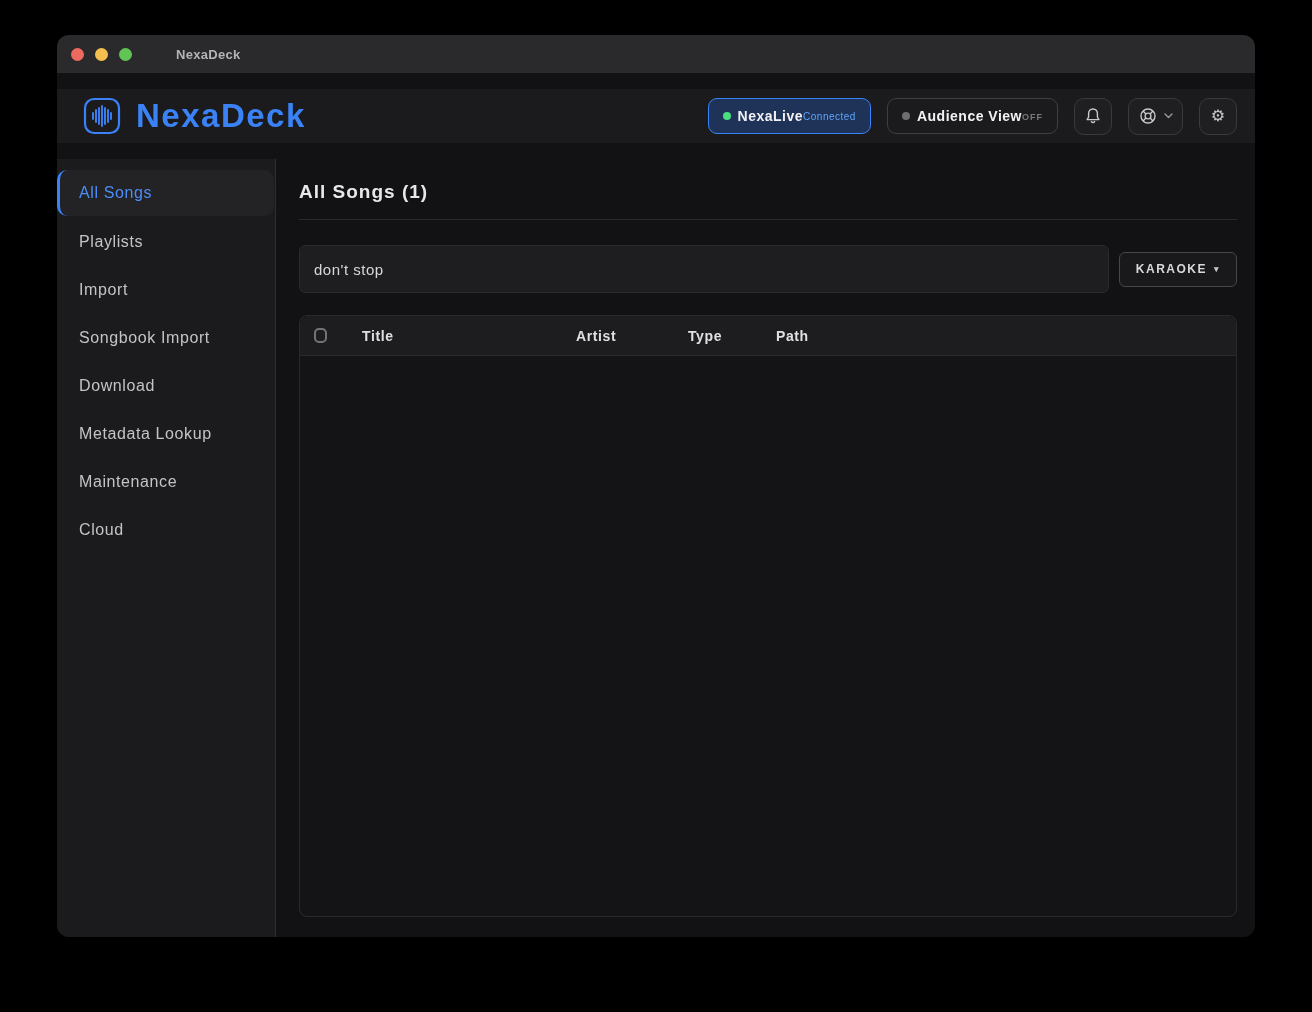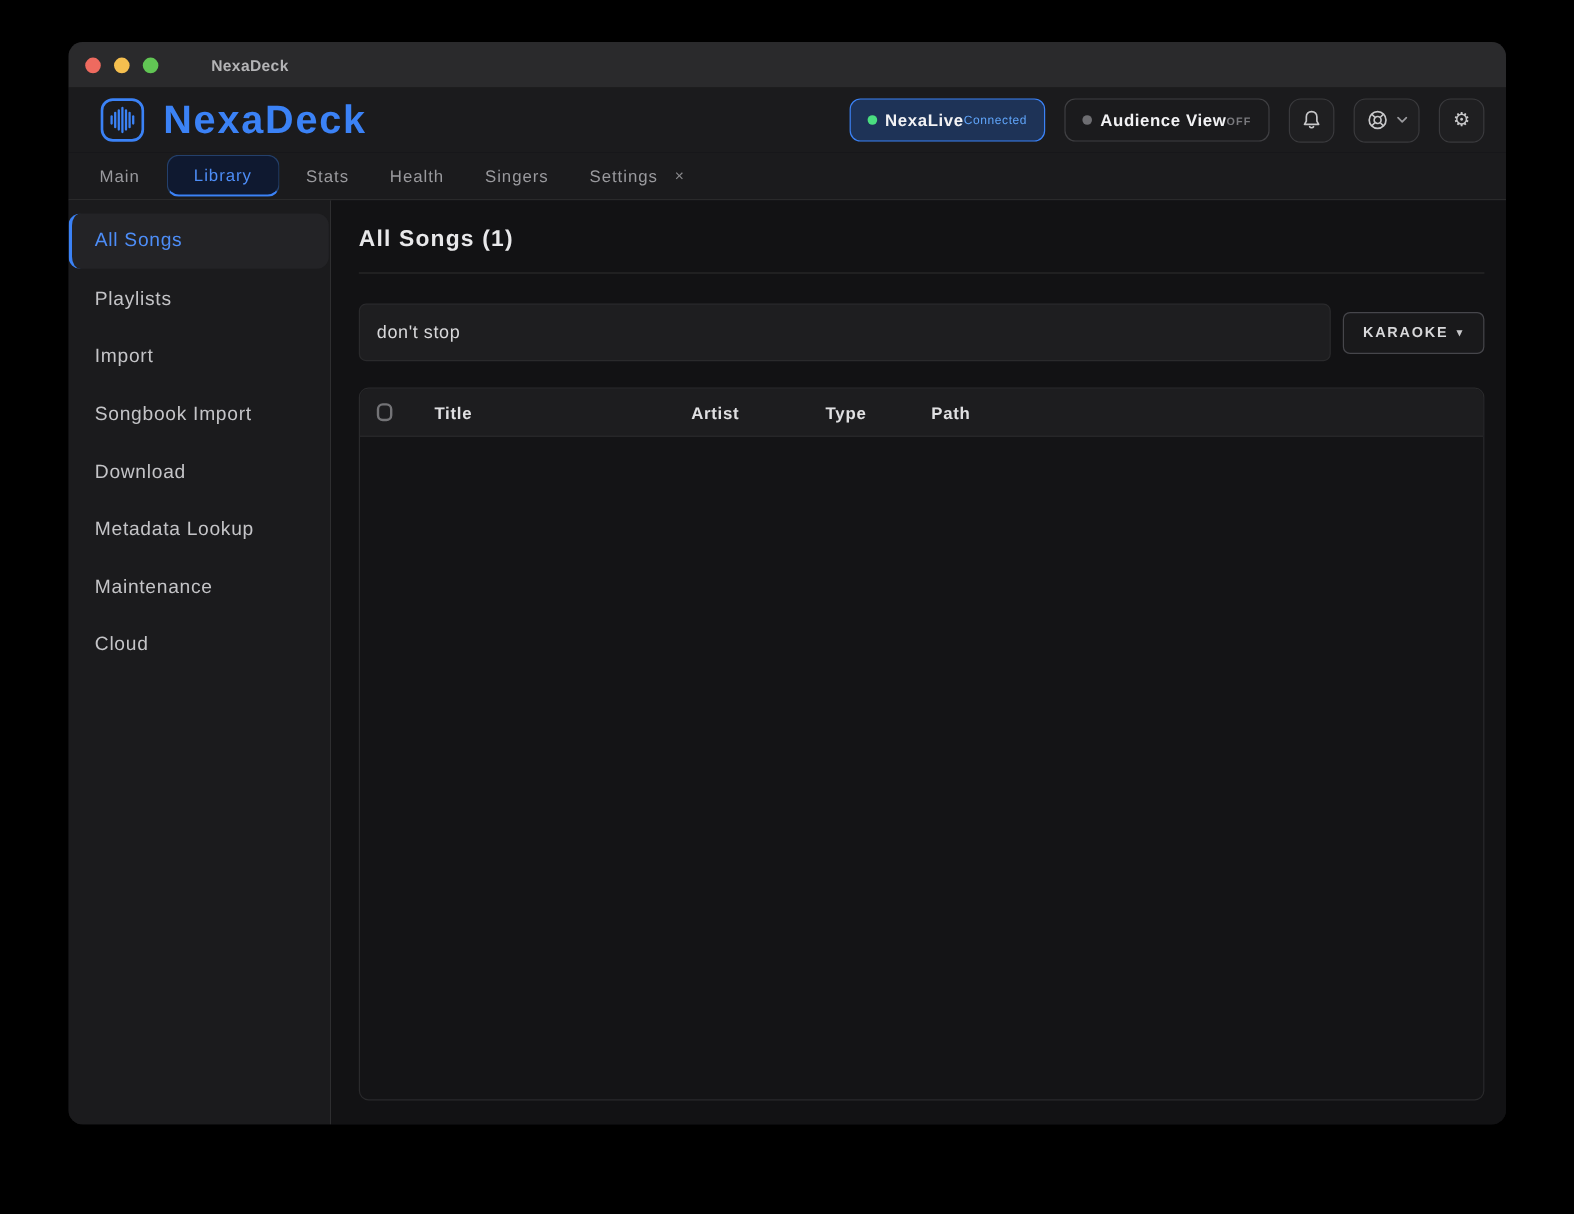--- a/index.html
+++ b/index.html
@@ -1,21 +1,21 @@
 <!DOCTYPE html>
 <html><head>
 <meta charset="utf-8">
 <style>
   * { margin:0; padding:0; box-sizing:border-box; }
   html,body { width:1312px; height:1012px; background:#000; overflow:hidden;
               font-family:"Liberation Sans", sans-serif; }
 
   .window { position:absolute; left:57px; top:35px; width:1198px; height:902px;
             border-radius:12px; overflow:hidden; background:#121214;
-            display:flex; flex-direction:column; }
+            display:flex; flex-direction:column;gap:16px; }
 
   
   .titlebar { height:38px; background:#2a2a2c; display:flex; align-items:center;
               padding:0 14px; flex:0 0 auto; }
   .lights { display:flex; gap:11px; align-items:center; }
   .light { width:13px; height:13px; border-radius:50%; }
   .light.red { background:#ee6a5f; }
   .light.yellow { background:#f5bf4f; }
   .light.green { background:#61c554; }
   .tb-title { margin-left:44px; font-size:13px; font-weight:bold; color:#b4b4b6;
@@ -164,41 +164,20 @@
       <svg width="9" height="6" viewBox="0 0 9 6">
         <polyline points="1,1 4.5,4.5 8,1" fill="none" stroke="#9a9a9e" stroke-width="1.4" stroke-linecap="round" stroke-linejoin="round"></polyline>
       </svg>
     </div>
 
     <div class="icon-btn">
       <span class="gear-glyph">⚙</span>
     </div>
   </div>
 
-  <div class="tabbar">
-    <div class="tab">
-      <span>Main</span>
-    </div>
-    <div class="tab active">
-      <span>Library</span>
-    </div>
-    <div class="tab">
-      <span>Stats</span>
-    </div>
-    <div class="tab">
-      <span>Health</span>
-    </div>
-    <div class="tab">
-      <span>Singers</span>
-    </div>
-    <div class="tab">
-      <span>Settings</span>
-      <span class="tab-close">×</span>
-    </div>
-  </div>
 
   <div class="body">
     <aside class="sidebar">
       <div class="side-item active">
         <span>All Songs</span>
       </div>
       <div class="side-item">
         <span>Playlists</span>
       </div>
       <div class="side-item">

